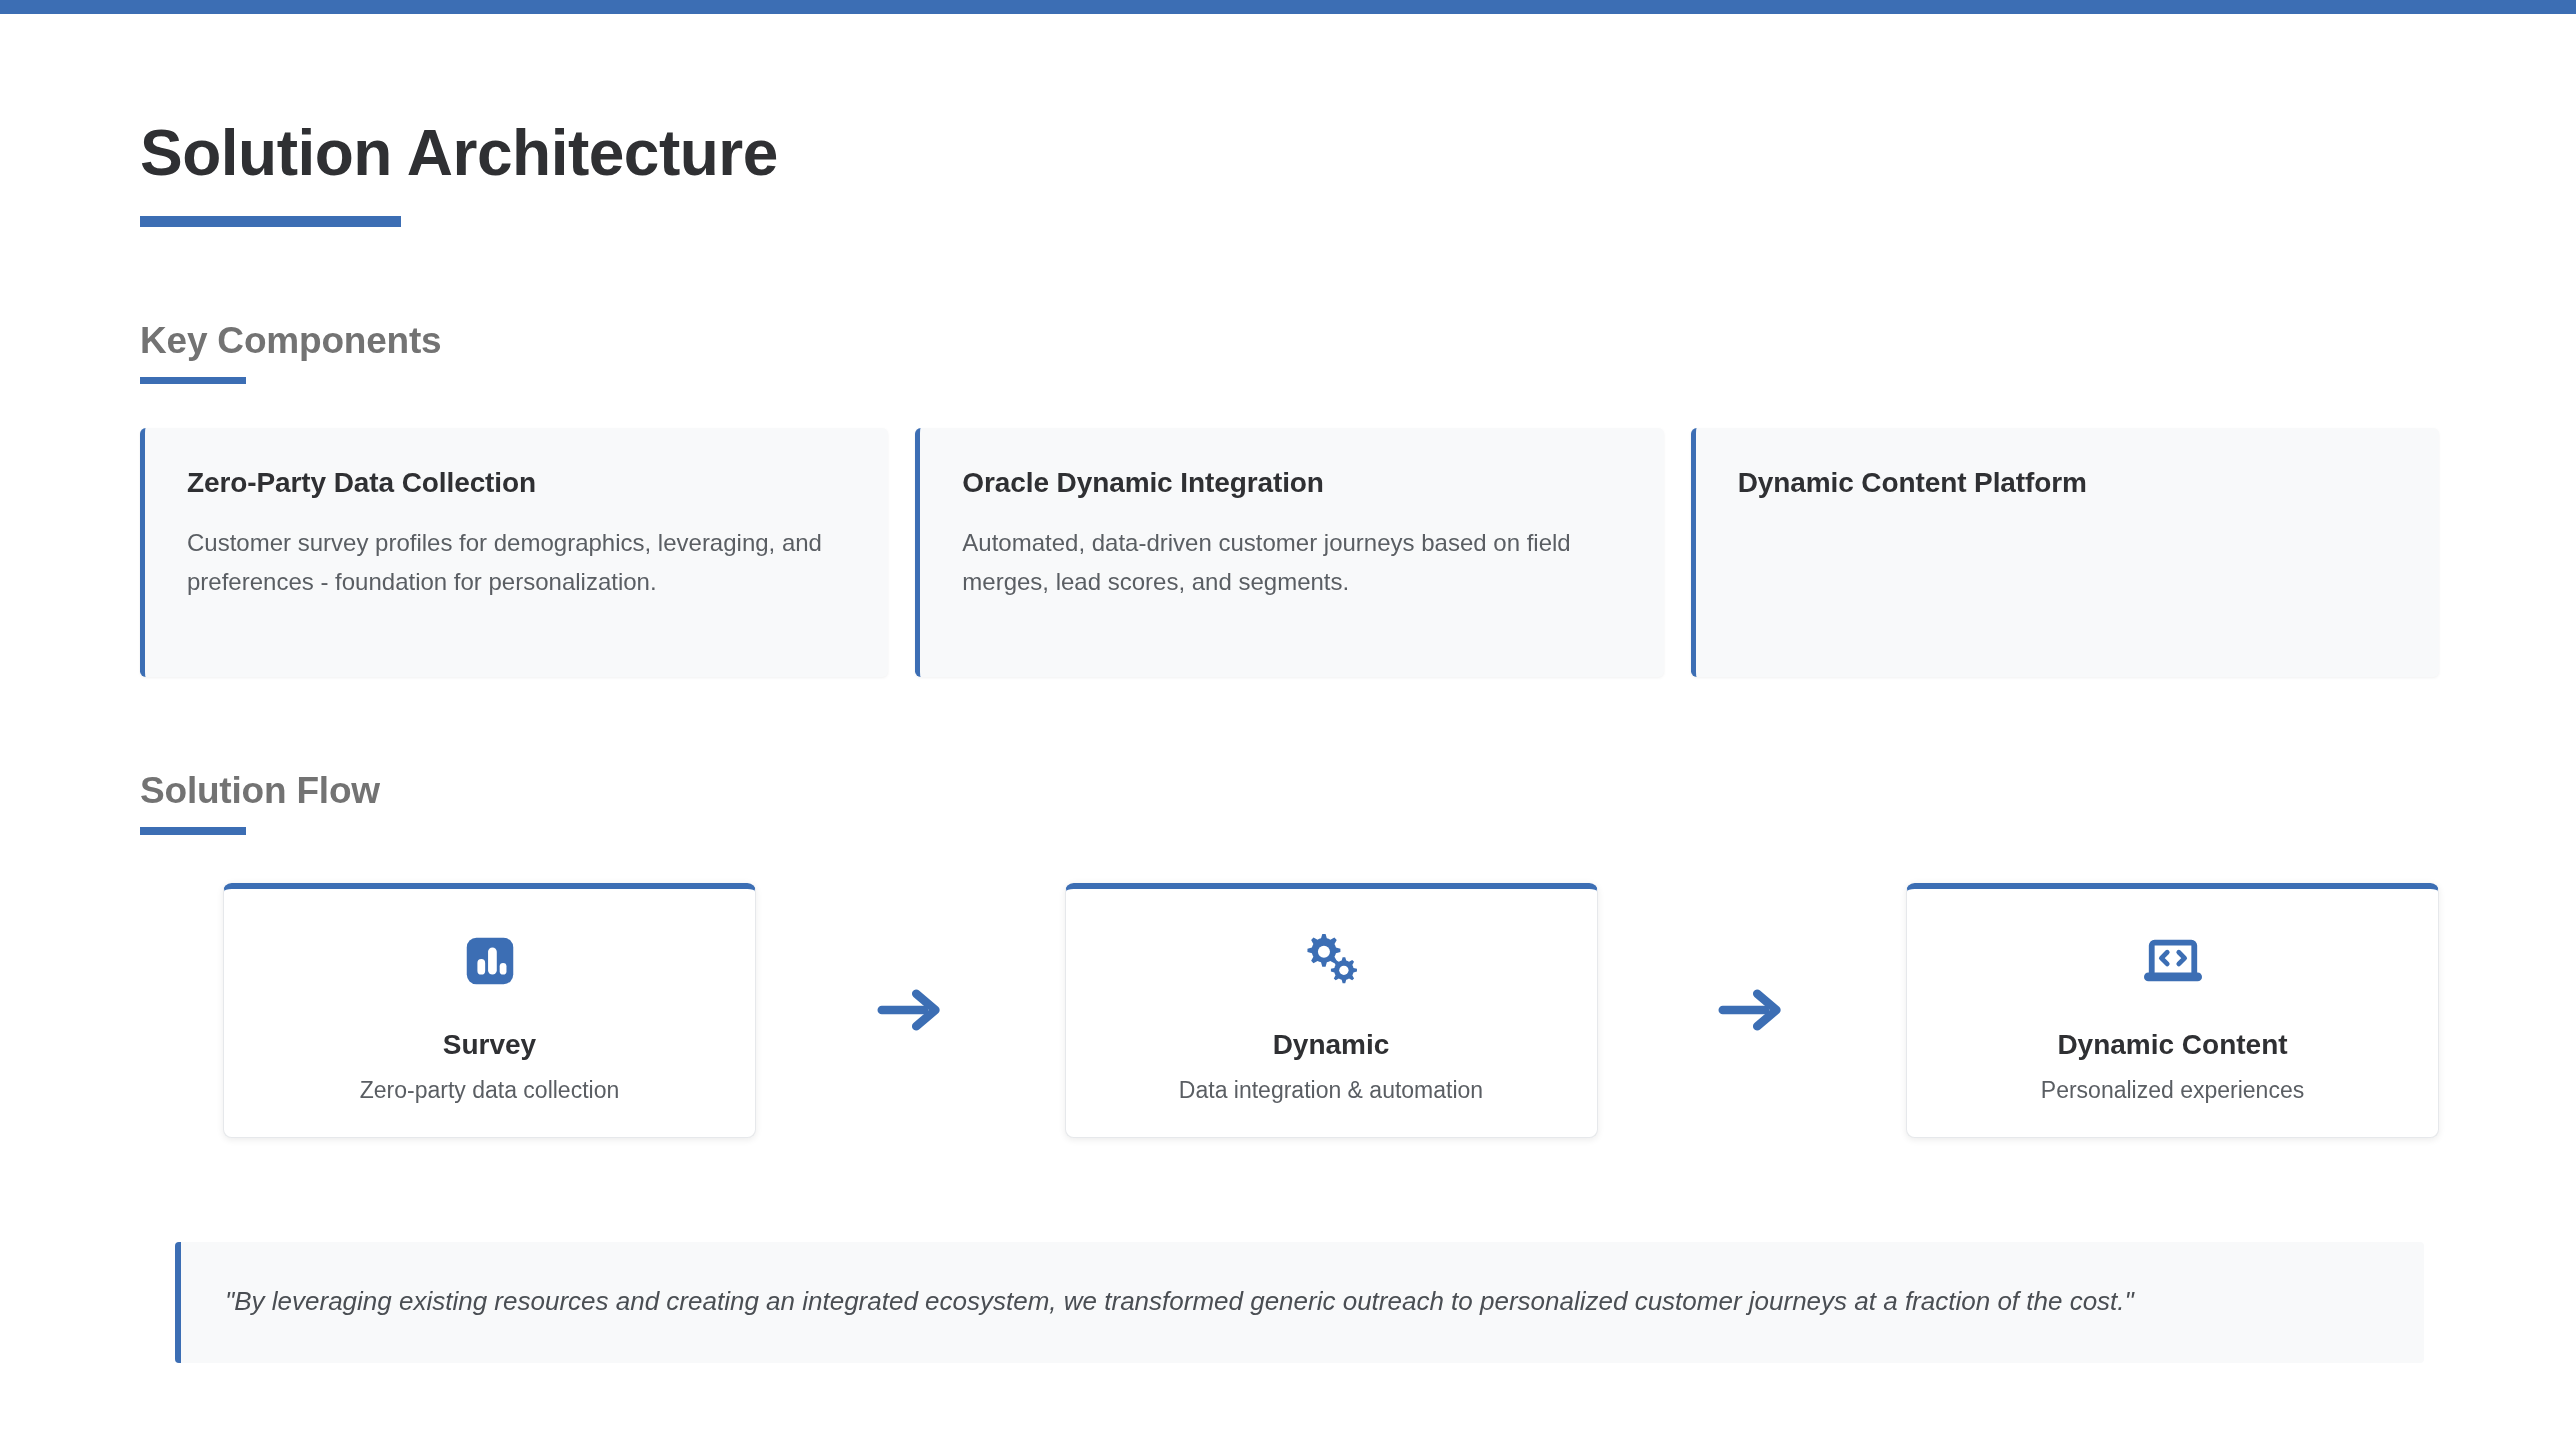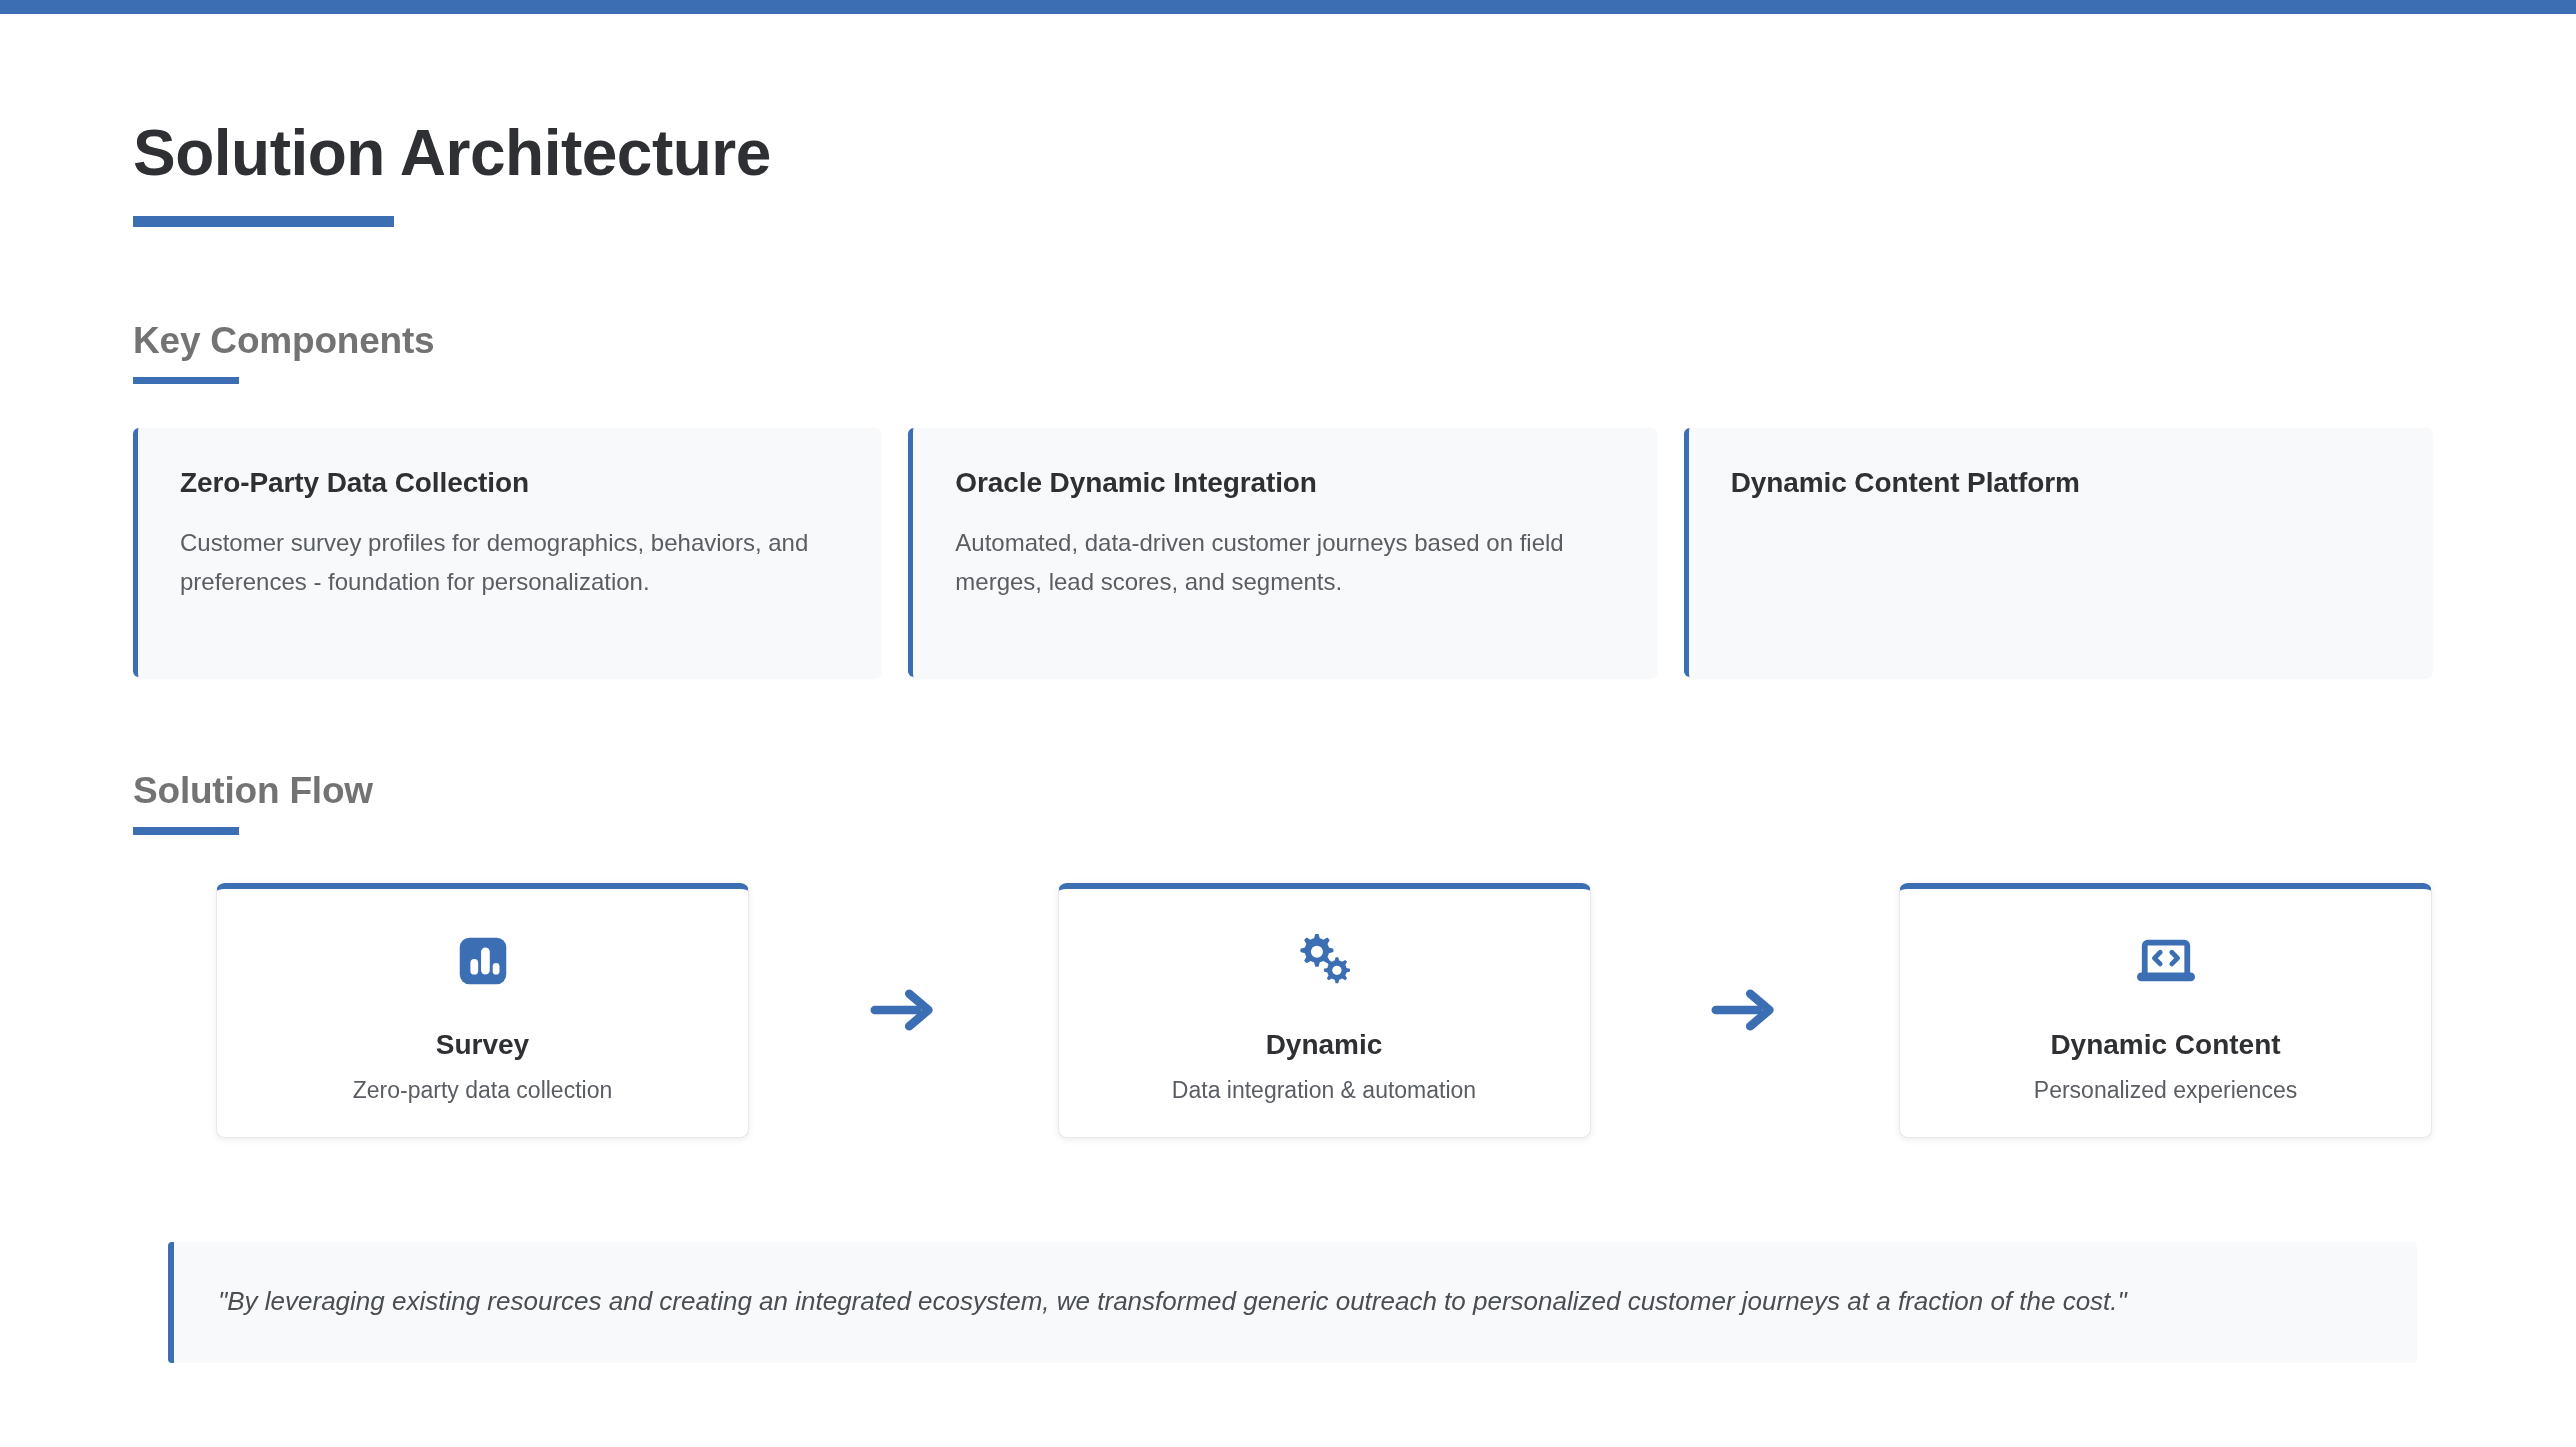--- a/index.html
+++ b/index.html
@@ -25,21 +25,21 @@
     top: 0; left: 0;
     width: 2576px;
     height: 13.5px;
     background: #3C6EB4;
   }
 
   
   .content {
     position: absolute;
     top: 13.5px;
-    left: 133px;
+    left: 140px;
     width: 2299px;
   }
 
   
   .page-title {
     font-size: 64px;
     font-weight: bold;
     color: #2F3033;
     letter-spacing: -0.5px;
     margin-top: 106px;
@@ -170,21 +170,21 @@
     <div class="title-rule"></div>
 
     <div class="section">
       <h2 class="section-title">Key Components</h2>
       <div class="section-rule"></div>
 
       <div class="cards-row">
 
         <div class="kcard">
           <div class="kcard-title">Zero-Party Data Collection</div>
-          <div class="kcard-desc">Customer survey profiles for demographics, behaviors, and preferences - foundation for personalization.</div>
+          <div class="kcard-desc">Customer survey profiles for demographics, leveraging, and preferences - foundation for personalization.</div>
         </div>
 
         <div class="kcard">
           <div class="kcard-title">Oracle Dynamic Integration</div>
           <div class="kcard-desc">Automated, data-driven customer journeys based on field merges, lead scores, and segments.</div>
         </div>
 
         <div class="kcard">
           <div class="kcard-title">Dynamic Content Platform</div>
         </div>

